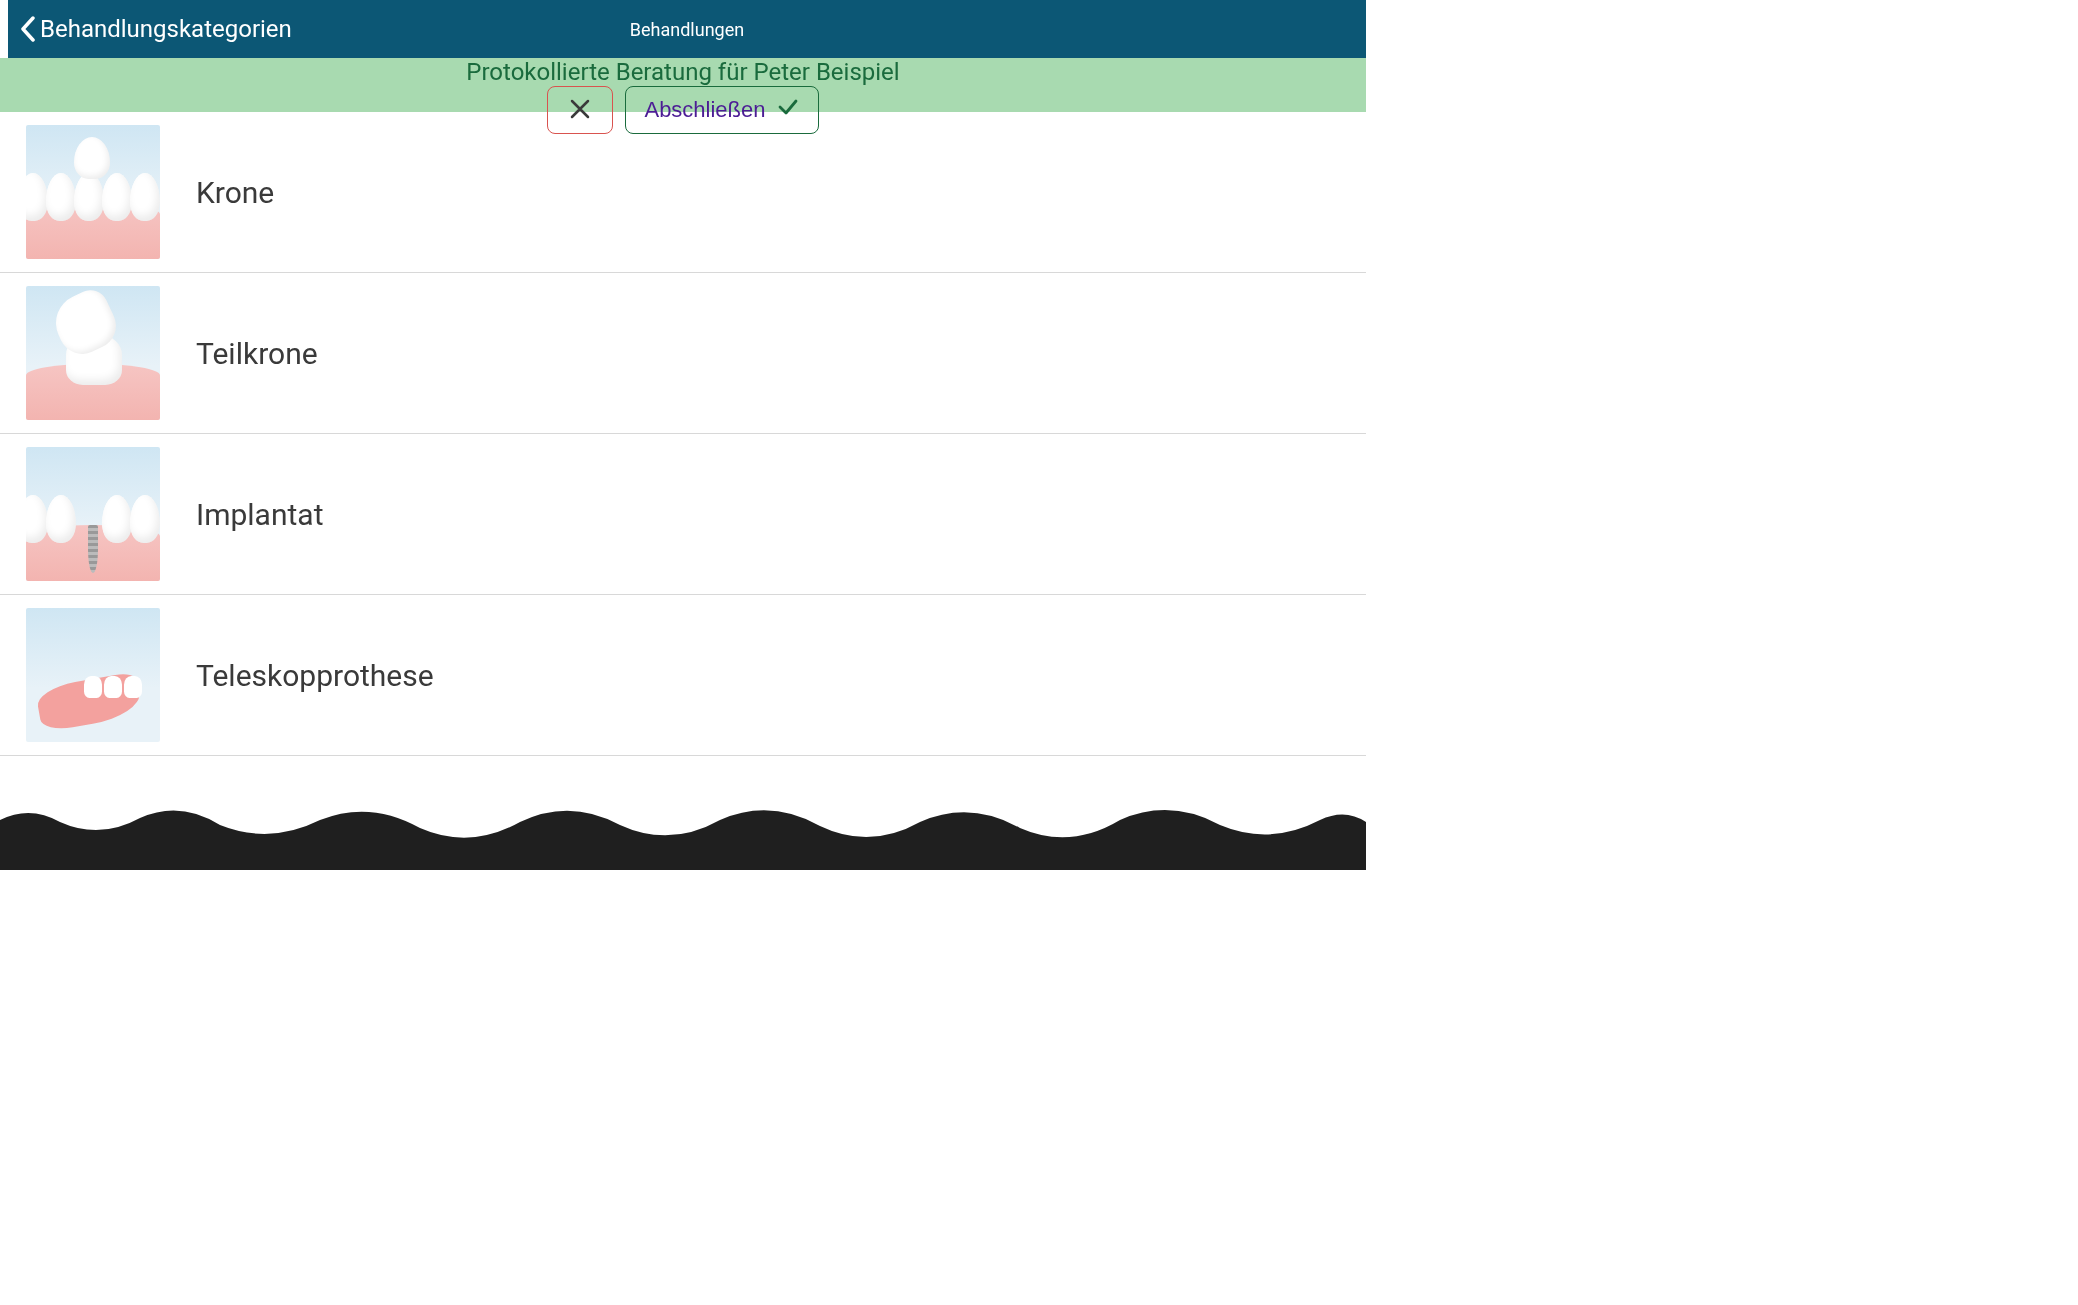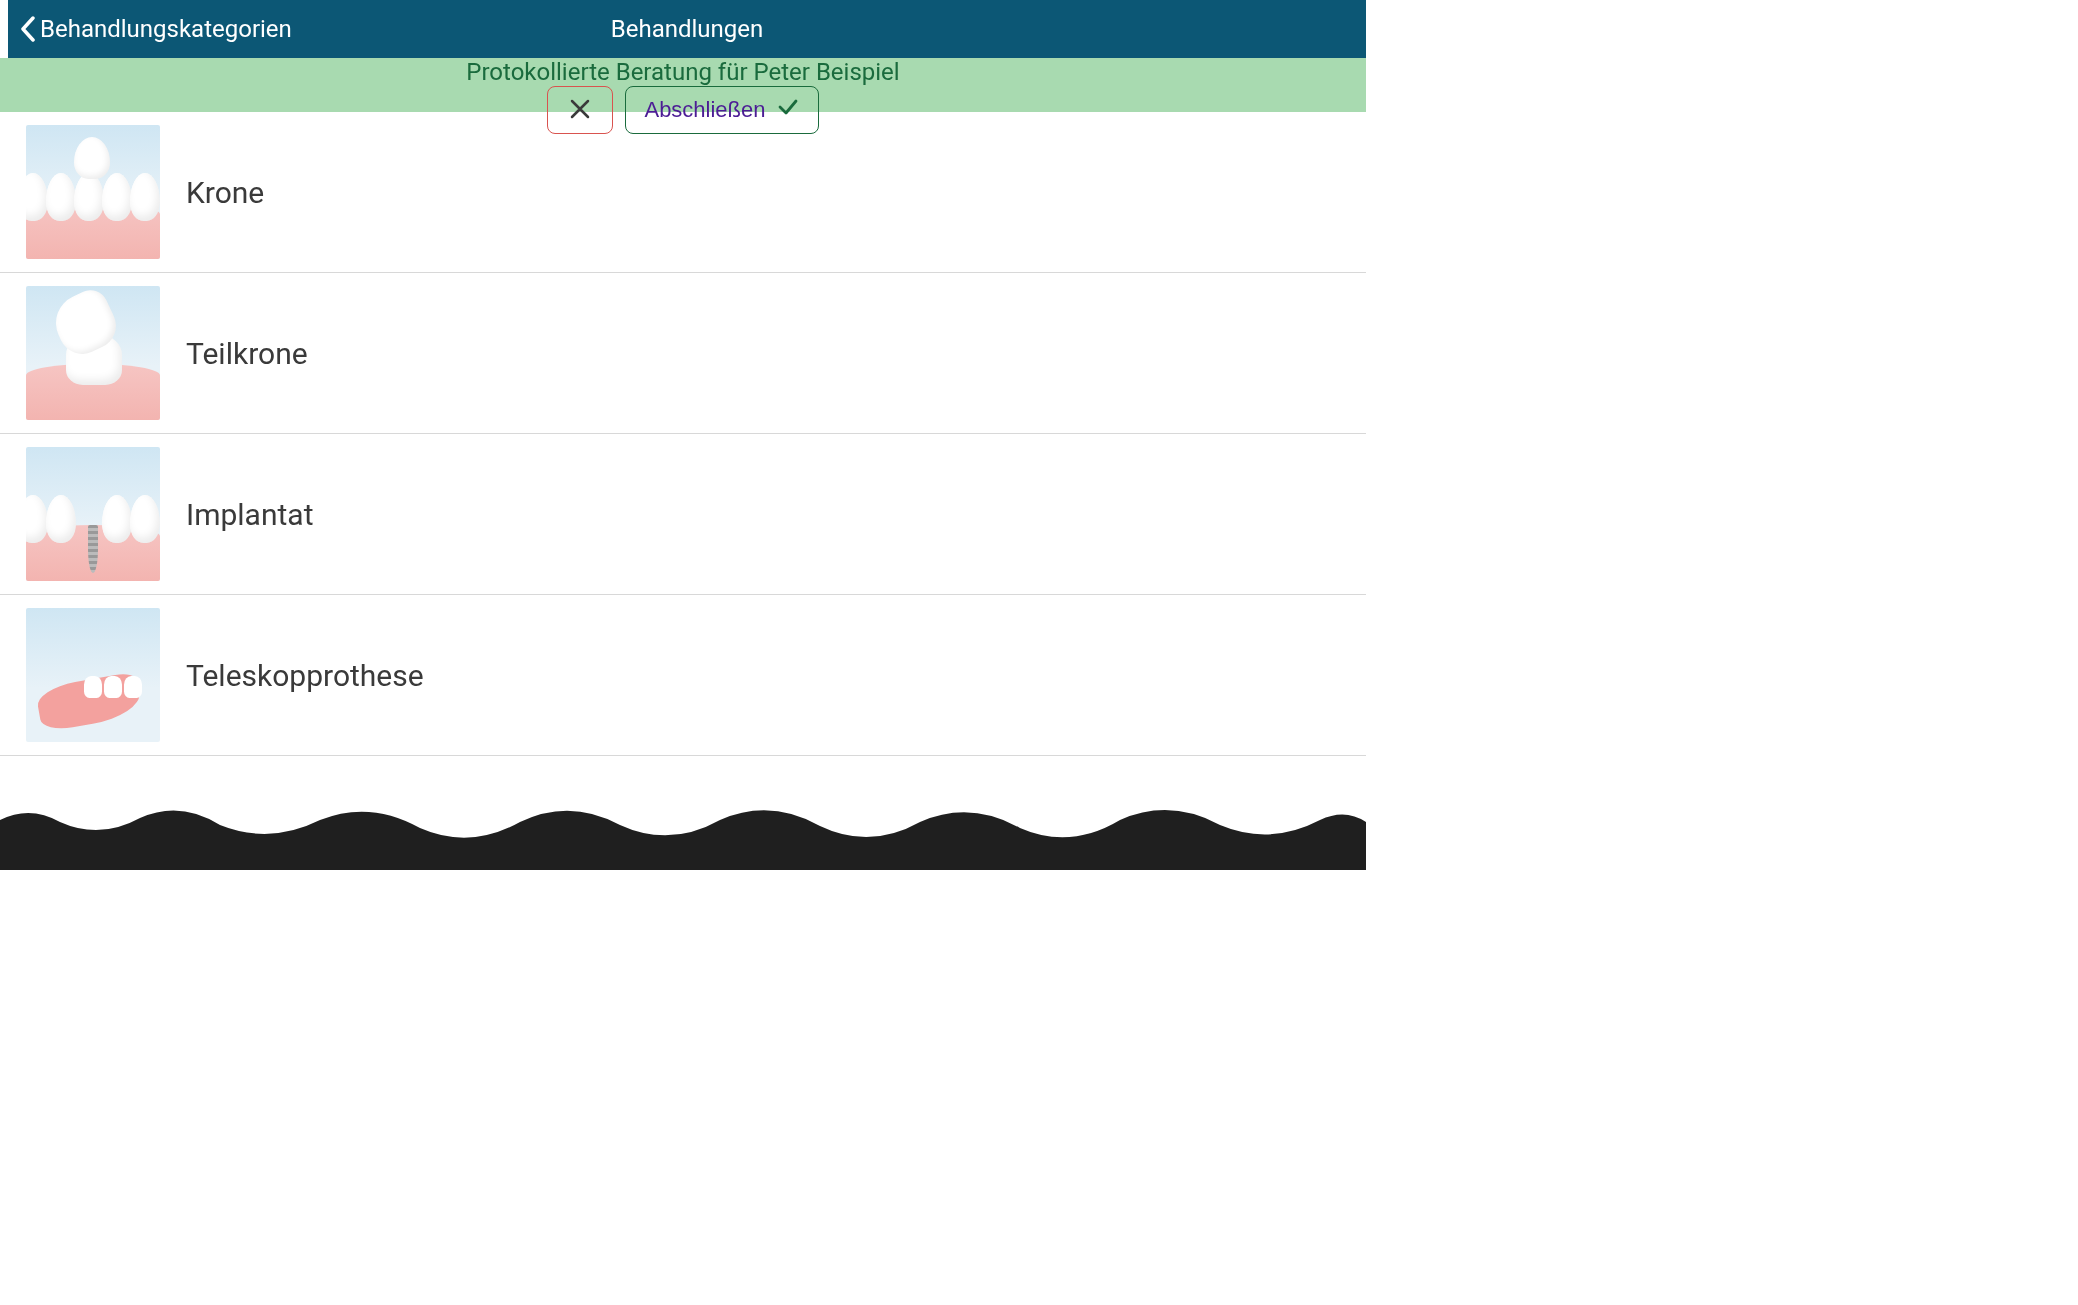--- a/index.html
+++ b/index.html
@@ -42,21 +42,21 @@
     }
     .back-chevron {
       display: inline-flex;
       align-items: center;
     }
     .header-title {
       position: absolute;
       left: 50%;
       transform: translateX(-50%);
       color: #ffffff;
-      font-size: 24px;
+      font-size: 18px;
       font-weight: 400;
     }
     .banner {
       background: #a8dab0;
       height: 54px;
       display: flex;
       align-items: center;
       justify-content: space-between;
       padding: 0 20px;
       flex-shrink: 0;
@@ -99,21 +99,21 @@
     .list {
       flex: 1;
       overflow-y: auto;
     }
     .list-item {
       display: flex;
       align-items: center;
       padding: 13px 0 13px 26px;
       border-bottom: 1px solid #d8d8d8;
       cursor: pointer;
-      gap: 26px;
+      gap: 36px;
     }
     .thumbnail {
       width: 134px;
       height: 134px;
       flex-shrink: 0;
       border-radius: 2px;
       position: relative;
       overflow: hidden;
     }
     .item-label {

